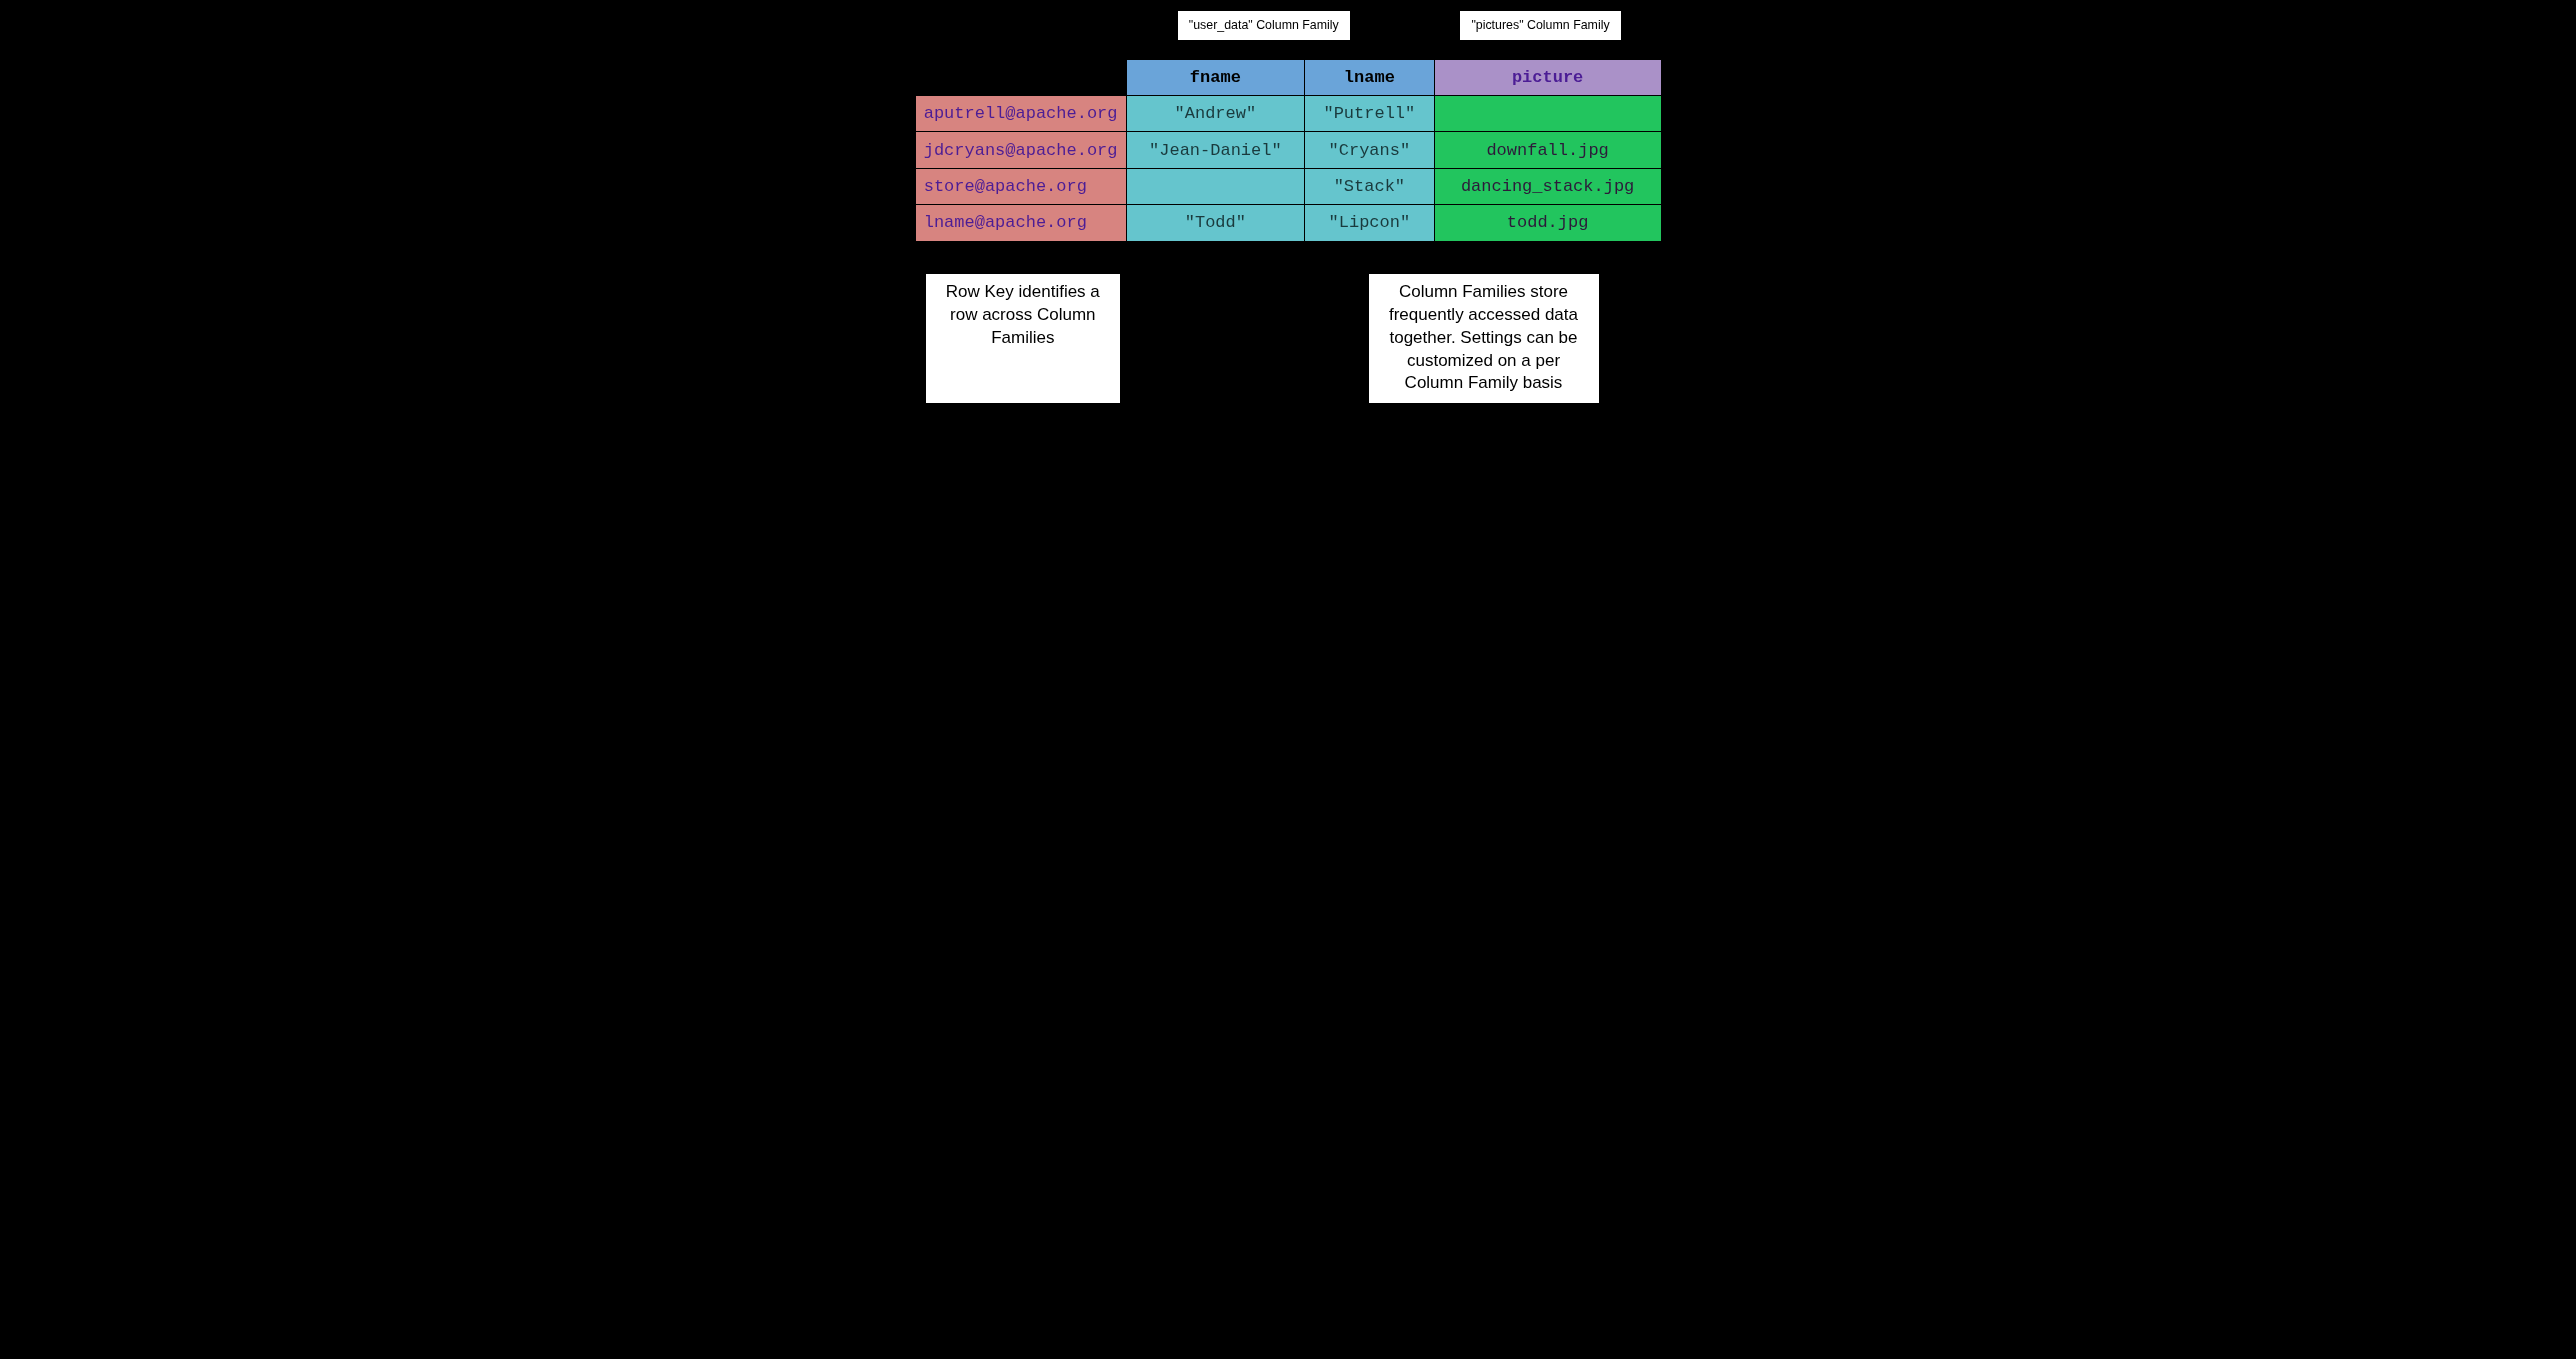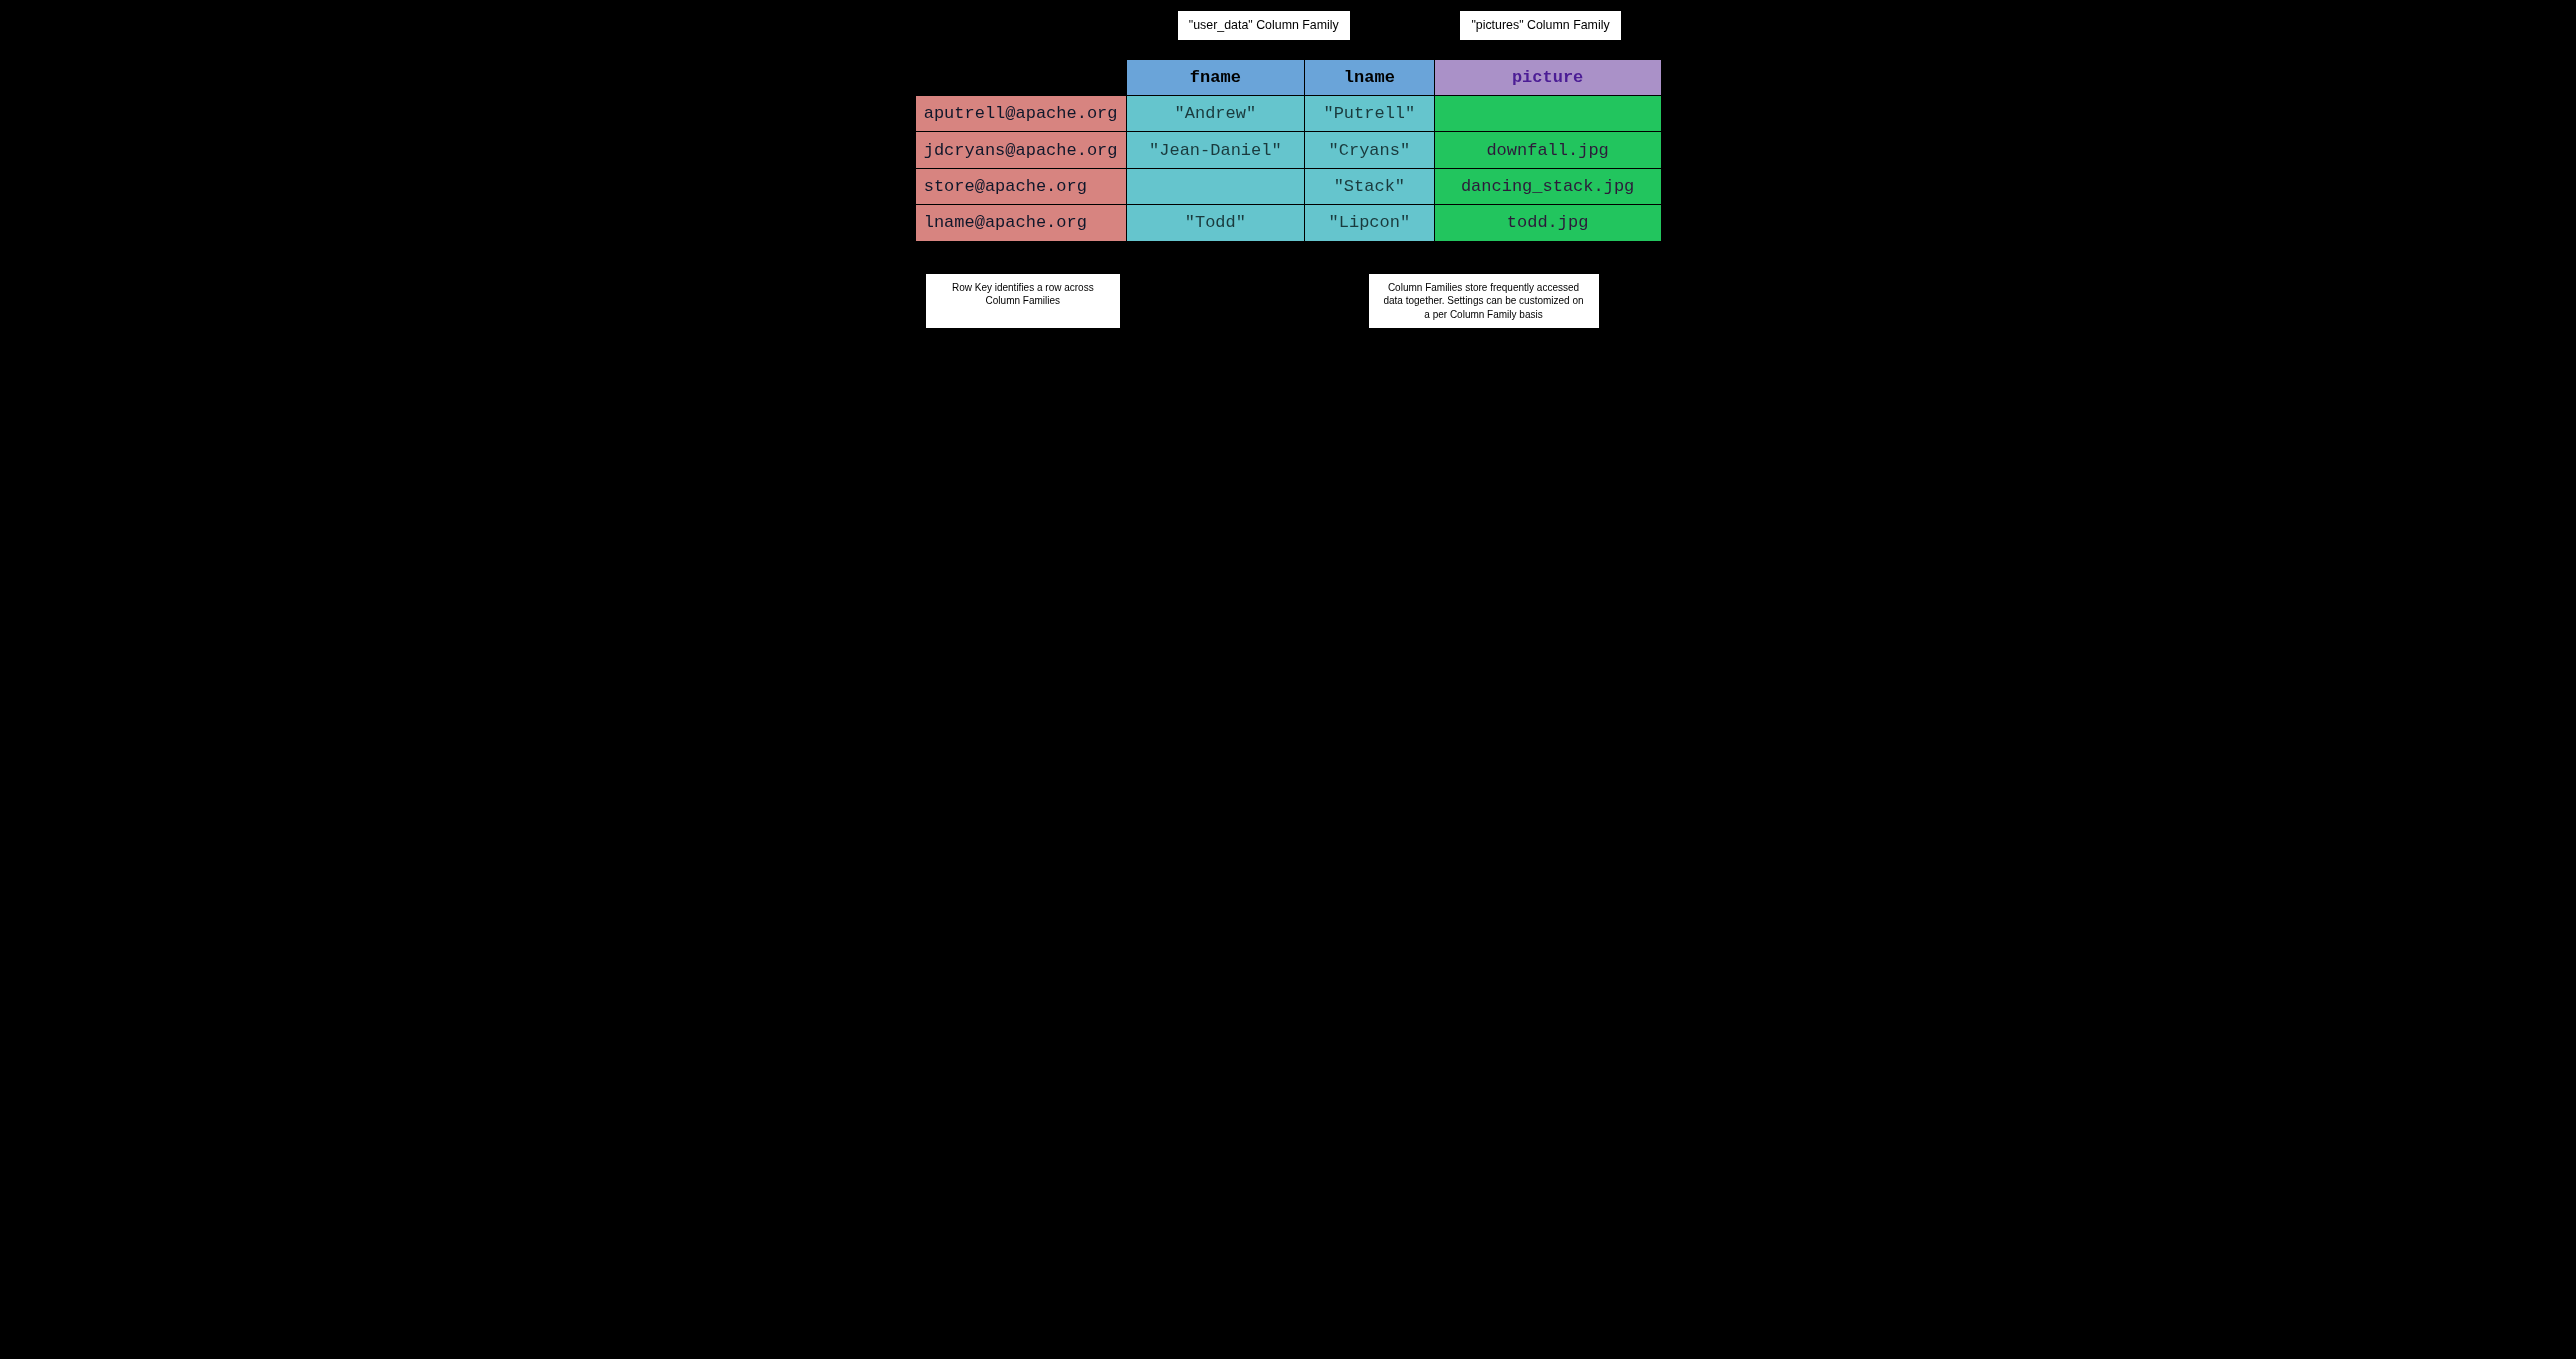--- a/index.html
+++ b/index.html
@@ -55,41 +55,41 @@
     color: #000;
   }
   th.head-purple {
     background: #aa91c8;
     text-align: center;
     font-weight: bold;
     color: #4c1d95;
   }
   td.rowkey {
     background: #d78480;
-    color: #0f172a;
+    color: #4c1d95;
     text-align: left;
     width: 180px;
   }
   td.cell-teal {
     background: #65c5cd;
     text-align: center;
     color: #1a3a3d;
   }
   td.cell-purple {
     background: #22c55e;
     text-align: center;
     color: #2d1a3a;
   }
   .bottom-labels {
     margin-top: 31px;
     display: flex;
     gap: 20.6px;
   }
   .bottom-labels .label-box {
-    font-size: 10px;
+    font-size: 17px;
     line-height: 1.35;
   }
   .bottom-labels .label-box.left {
     margin-left: 10.3px;
     width: 196px;
   }
   .bottom-labels .label-box.right {
     margin-left: auto;
     width: 232px;
     margin-right: 62px;

